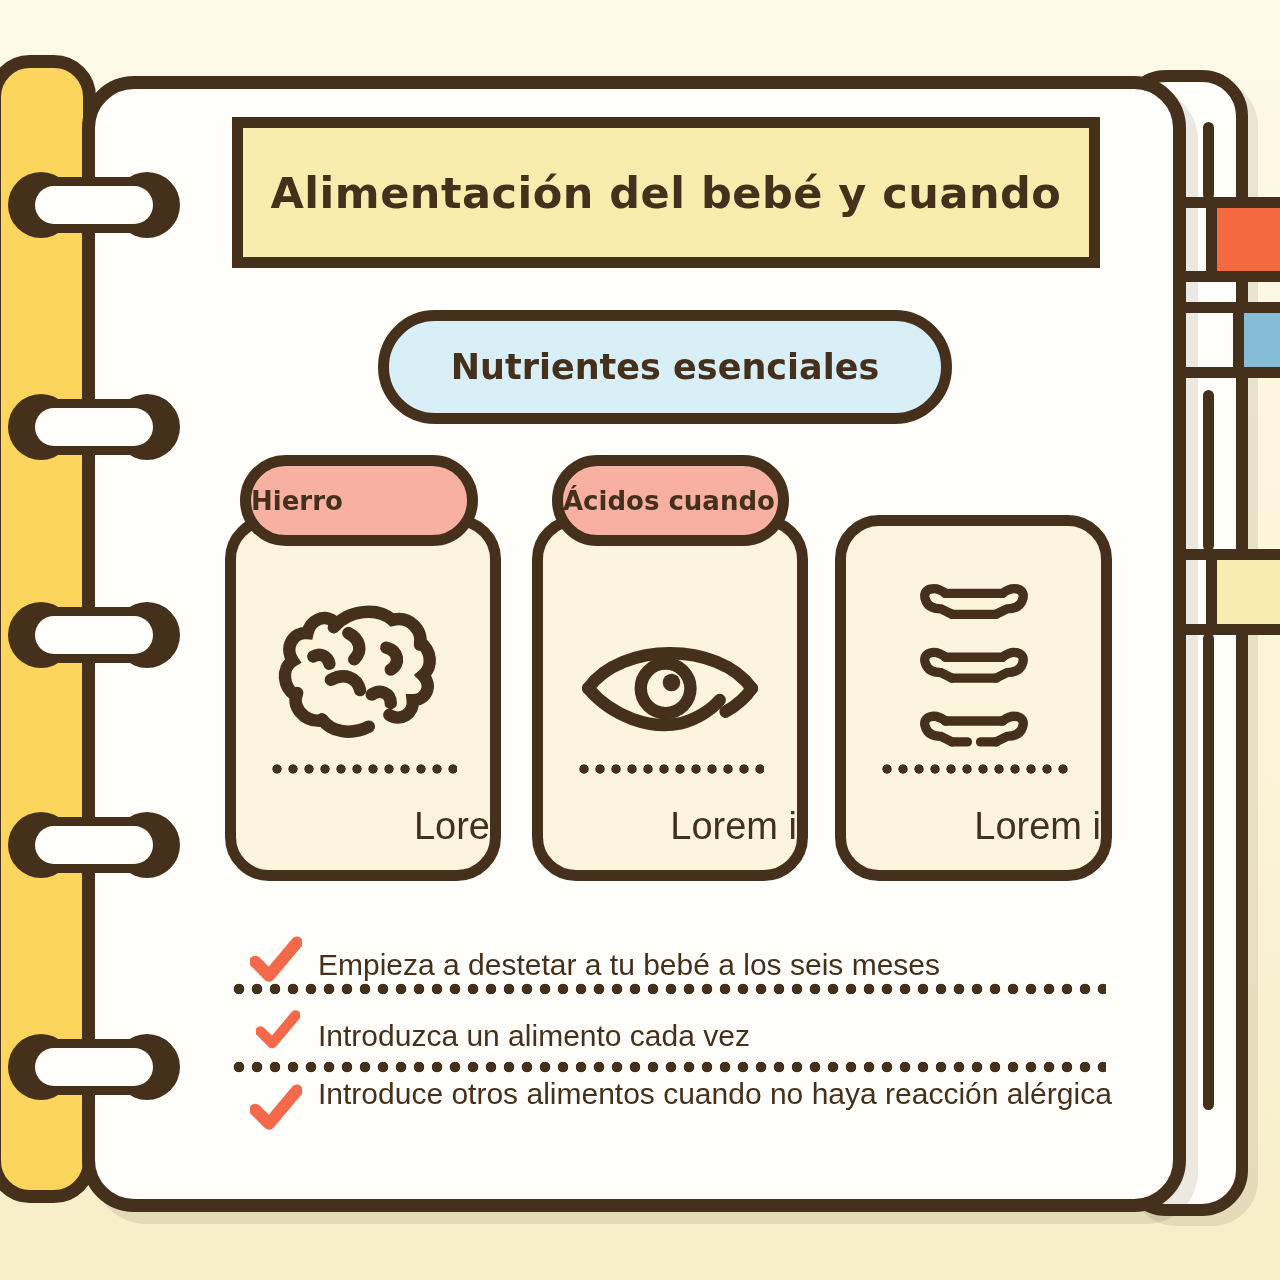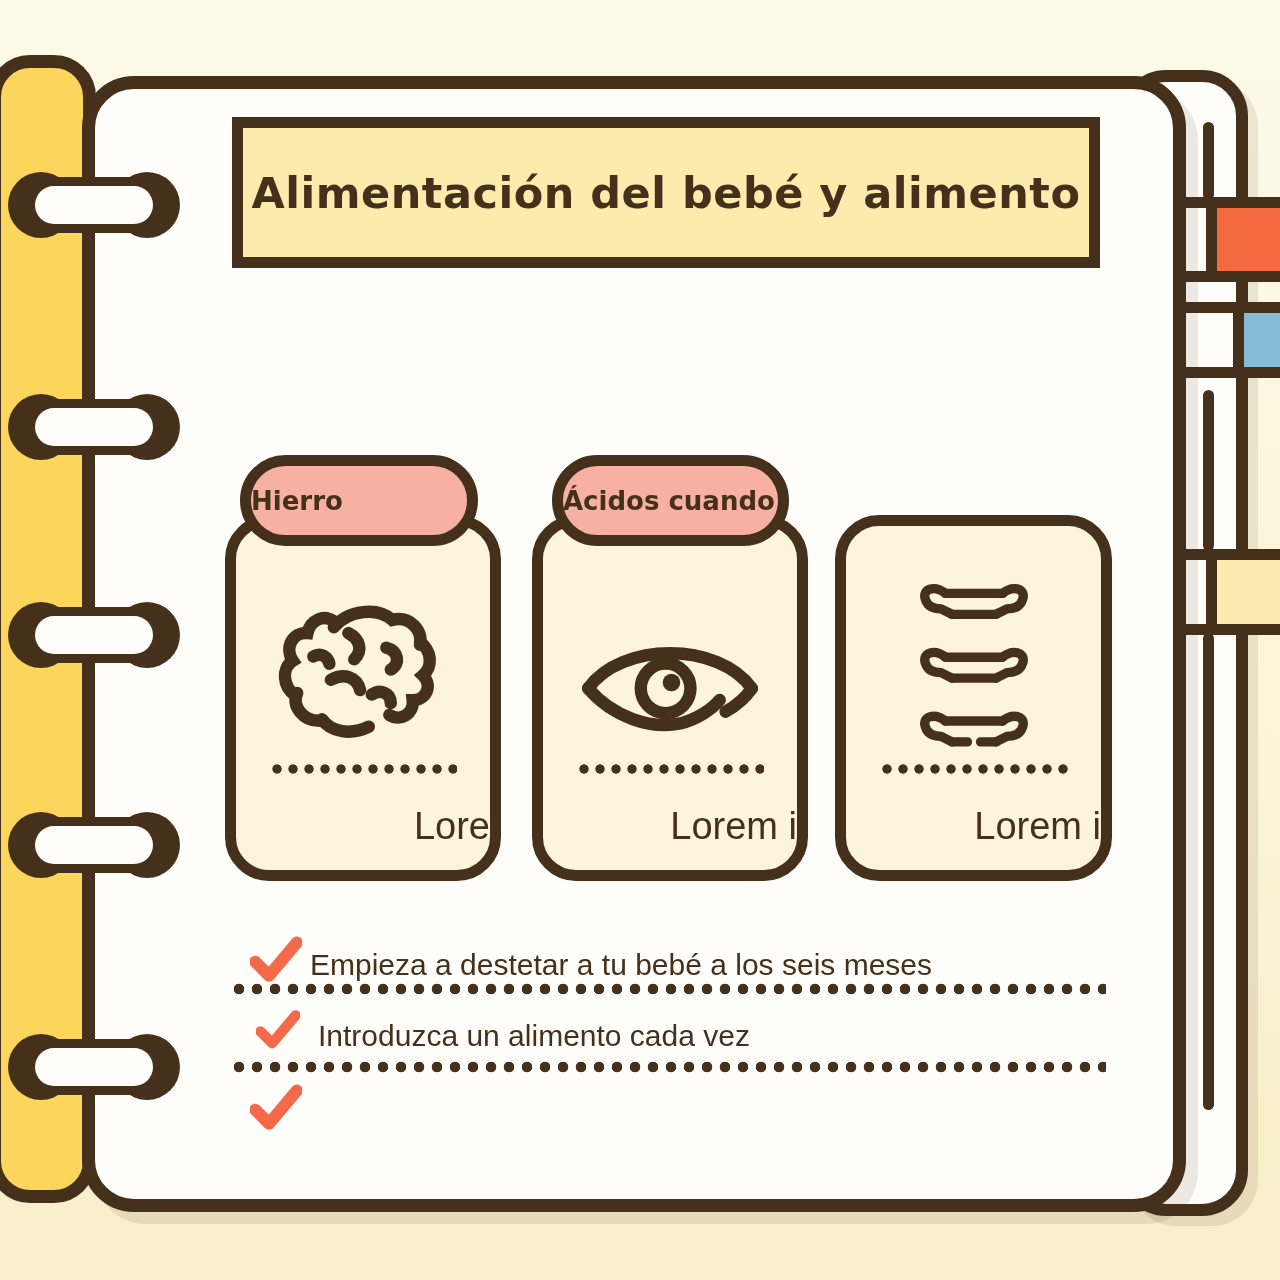--- a/index.html
+++ b/index.html
@@ -144,23 +144,26 @@
       <div class="slot"></div>
   </div>
   <div class="ring" style="top:1034px;">
     <div class="lobe-l"></div>
       <div class="lobe-r"></div>
       <div class="bar"></div>
       <div class="slot"></div>
   </div>
 
   <div class="abs banner">
-    <div class="t">Alimentación del bebé y alimento</div>
-  </div>
-
+    <div class="t">Alimentación del bebé y cuando</div>
+  </div>
+
+  <div class="abs pill">
+    <div class="t">Nutrientes esenciales</div>
+  </div>
 
   <div class="card" style="left:225px; width:276px;">
     <div class="icon-wrap" style="top:72px;">
       <svg class="stroke-icon" width="176" height="152" viewBox="0 0 120 104" fill="none" stroke="#45301C" stroke-width="8.5" stroke-linecap="round">
         <path d="M40 20 C50 8 70 6 80 15 C92 12 101 22 99 32"></path>
         <path d="M99 30 C107 36 108 47 101 53 C108 60 103 70 94 70 C95 79 86 85 78 80"></path>
         <path d="M64 88 C52 94 38 92 32 83"></path>
         <path d="M30 84 C19 84 11 74 15 65"></path>
         <path d="M14 67 C5 61 4 48 12 43 C6 34 12 23 22 24 C24 15 33 11 40 16"></path>
         <path d="M50 24 C58 28 60 36 54 42"></path>
@@ -220,30 +223,31 @@
     </div>
     <div class="dots"></div>
     <div class="caption">Lorem i</div>
   </div>
 
   <div class="check" style="left:250px; top:936px;">
     <svg width="52" height="48" viewBox="0 0 30 26" fill="none" stroke="#F5694B" stroke-width="7" stroke-linecap="round" stroke-linejoin="round">
         <path d="M3 14 L11 22 L27 3"></path>
       </svg>
   </div>
-  <div class="chk-text" style="left:310px; top:948px;">Empieza a destetar a tu bebé a los seis meses</div>
+  <div class="chk-text" style="left:318px; top:948px;">Empieza a destetar a tu bebé a los seis meses</div>
   <div class="dotline" style="left:230px; top:983px; width:876px;"></div>
 
   <div class="check" style="left:256px; top:1010px;">
     <svg width="44" height="40" viewBox="0 0 30 26" fill="none" stroke="#F5694B" stroke-width="7" stroke-linecap="round" stroke-linejoin="round">
         <path d="M3 14 L11 22 L27 3"></path>
       </svg>
   </div>
   <div class="chk-text" style="left:318px; top:1019px;">Introduzca un alimento cada vez</div>
   <div class="dotline" style="left:230px; top:1061px; width:876px;"></div>
 
   <div class="check" style="left:250px; top:1084px;">
     <svg width="52" height="48" viewBox="0 0 30 26" fill="none" stroke="#F5694B" stroke-width="7" stroke-linecap="round" stroke-linejoin="round">
         <path d="M3 14 L11 22 L27 3"></path>
       </svg>
   </div>
+  <div class="chk-text" style="left:318px; top:1077px;">Introduce otros alimentos cuando no haya reacción alérgica</div>
 
 </div>
 
 </body></html>

